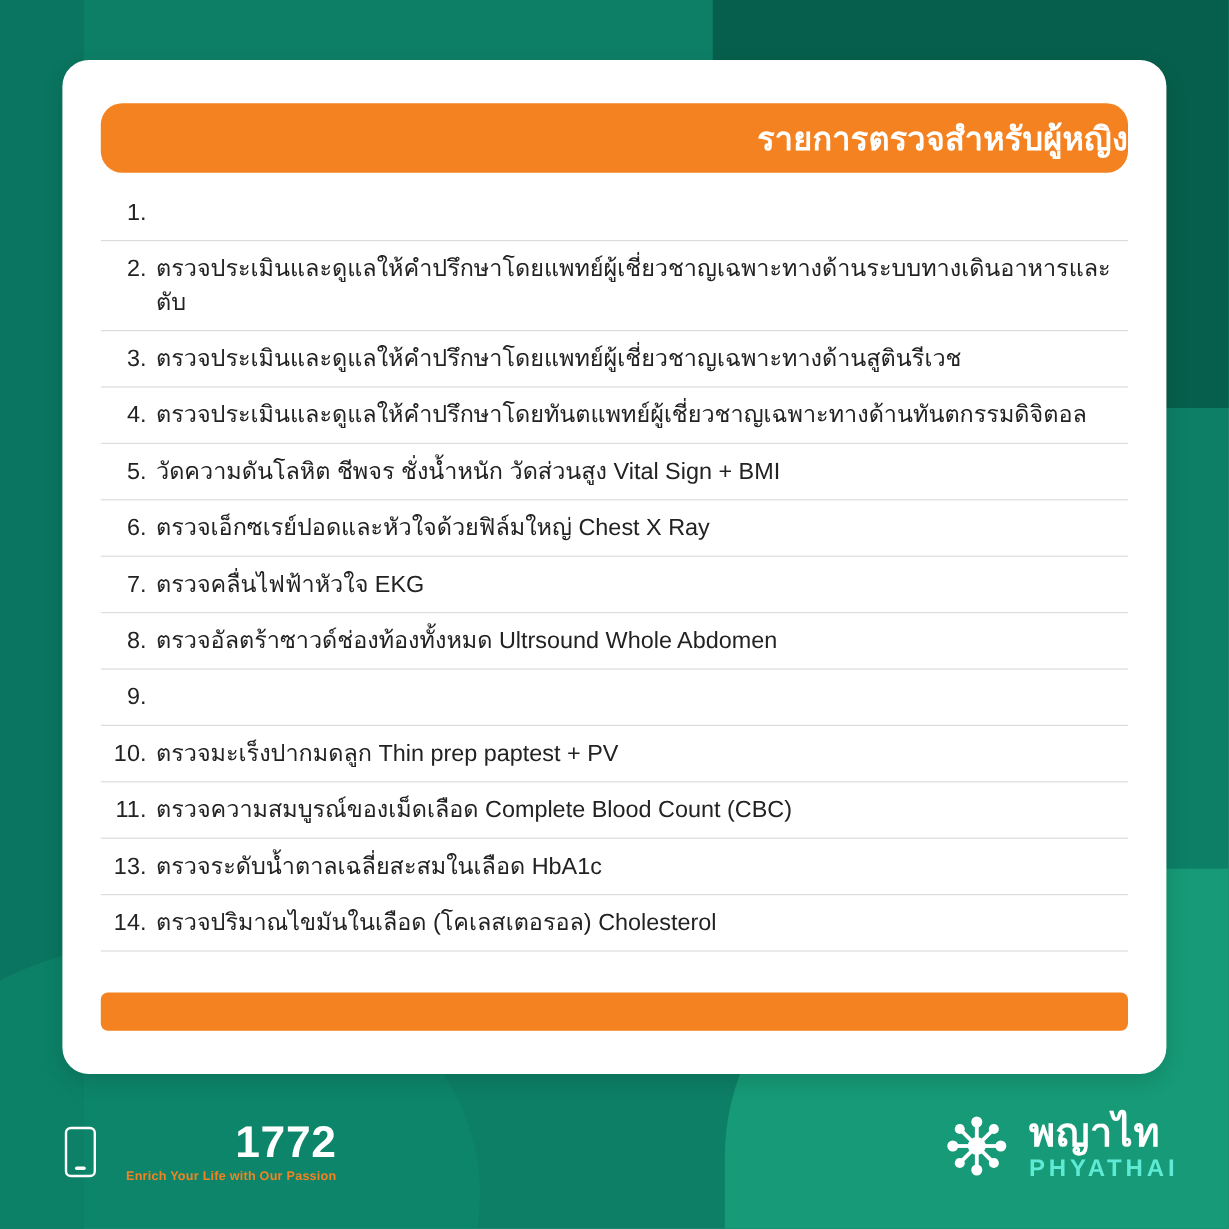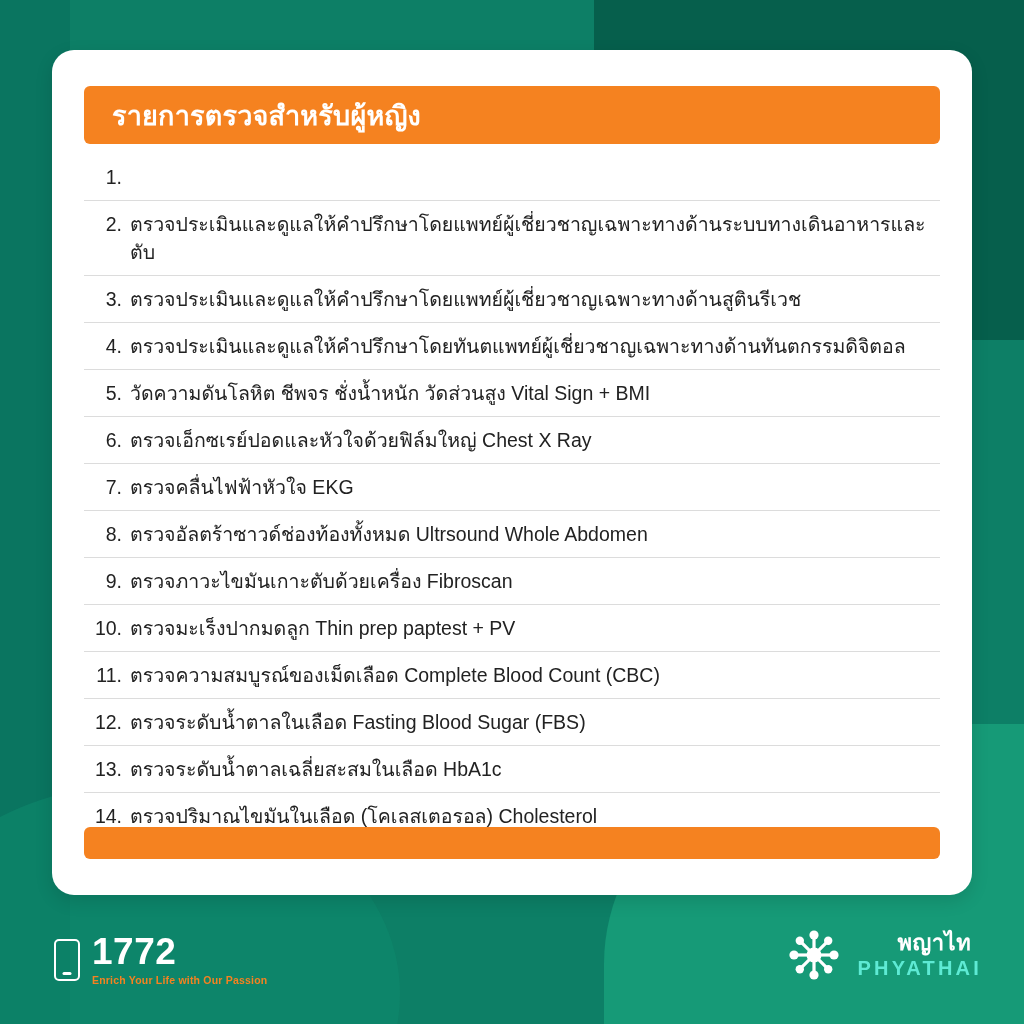--- a/index.html
+++ b/index.html
@@ -61,24 +61,25 @@
     box-shadow: 0 6px 18px rgba(0,0,0,0.12);
   }
 
   .header-bar {
     position: absolute;
     left: 32px;
     top: 36px;
     width: 856px;
     height: 58px;
     background: #f58220;
-    border-radius: 6px;
+    border-radius: 18px;
     display: flex;
     align-items: center;
     padding-left: 28px;
+    justify-content: flex-end;
   }
   .header-title {
     color: #ffffff;
     font-size: 27px;
     font-weight: bold;
     letter-spacing: 0.2px;
   }
 
   .list {
     position: absolute;
@@ -146,34 +147,36 @@
     bottom: 4px;
     width: 9px;
     height: 2.5px;
     background: #ffffff;
     border-radius: 2px;
   }
   .hotline-text {
     display: flex;
     flex-direction: column;
     justify-content: center;
+    align-items: flex-end;
   }
   .hotline-number {
     color: #ffffff;
     font-size: 37px;
     font-weight: bold;
     line-height: 38px;
     letter-spacing: 0.5px;
   }
   .hotline-tag {
     color: #f58220;
     font-size: 10.5px;
     font-weight: bold;
     letter-spacing: 0.2px;
     margin-top: 3px;
+    margin-left: 13px;
   }
 
   
   .brand {
     position: absolute;
     right: 42px;
     bottom: 40px;
     display: flex;
     align-items: center;
     gap: 14px;
@@ -183,24 +186,23 @@
     height: 58px;
     position: relative;
   }
   .brand-text {
     display: flex;
     flex-direction: column;
     line-height: 1;
   }
   .brand-thai {
     color: #ffffff;
-    font-size: 22px;
+    font-size: 33px;
     font-weight: bold;
     letter-spacing: 0.5px;
-    margin-left: 40px;
   }
   .brand-en {
     color: #5eead4;
     font-size: 20px;
     font-weight: bold;
     letter-spacing: 3.2px;
     margin-top: 4px;
   }
 </style>
 </head>
@@ -246,33 +248,28 @@
     <div class="row">
       <span class="row-num">7.</span>
       <span class="row-text">ตรวจคลื่นไฟฟ้าหัวใจ EKG</span>
     </div>
     <div class="row">
       <span class="row-num">8.</span>
       <span class="row-text">ตรวจอัลตร้าซาวด์ช่องท้องทั้งหมด Ultrsound Whole Abdomen</span>
     </div>
     <div class="row">
       <span class="row-num">9.</span>
-      <span class="row-text">ตรวจภาวะไขมันเกาะตับด้วยเครื่อง Fibroscan</span>
     </div>
     <div class="row">
       <span class="row-num">10.</span>
       <span class="row-text">ตรวจมะเร็งปากมดลูก Thin prep paptest + PV</span>
     </div>
     <div class="row">
       <span class="row-num">11.</span>
       <span class="row-text">ตรวจความสมบูรณ์ของเม็ดเลือด Complete Blood Count (CBC)</span>
-    </div>
-    <div class="row">
-      <span class="row-num">12.</span>
-      <span class="row-text">ตรวจระดับน้ำตาลในเลือด Fasting Blood Sugar (FBS)</span>
     </div>
     <div class="row">
       <span class="row-num">13.</span>
       <span class="row-text">ตรวจระดับน้ำตาลเฉลี่ยสะสมในเลือด HbA1c</span>
     </div>
     <div class="row">
       <span class="row-num">14.</span>
       <span class="row-text">ตรวจปริมาณไขมันในเลือด (โคเลสเตอรอล) Cholesterol</span>
     </div>
 

